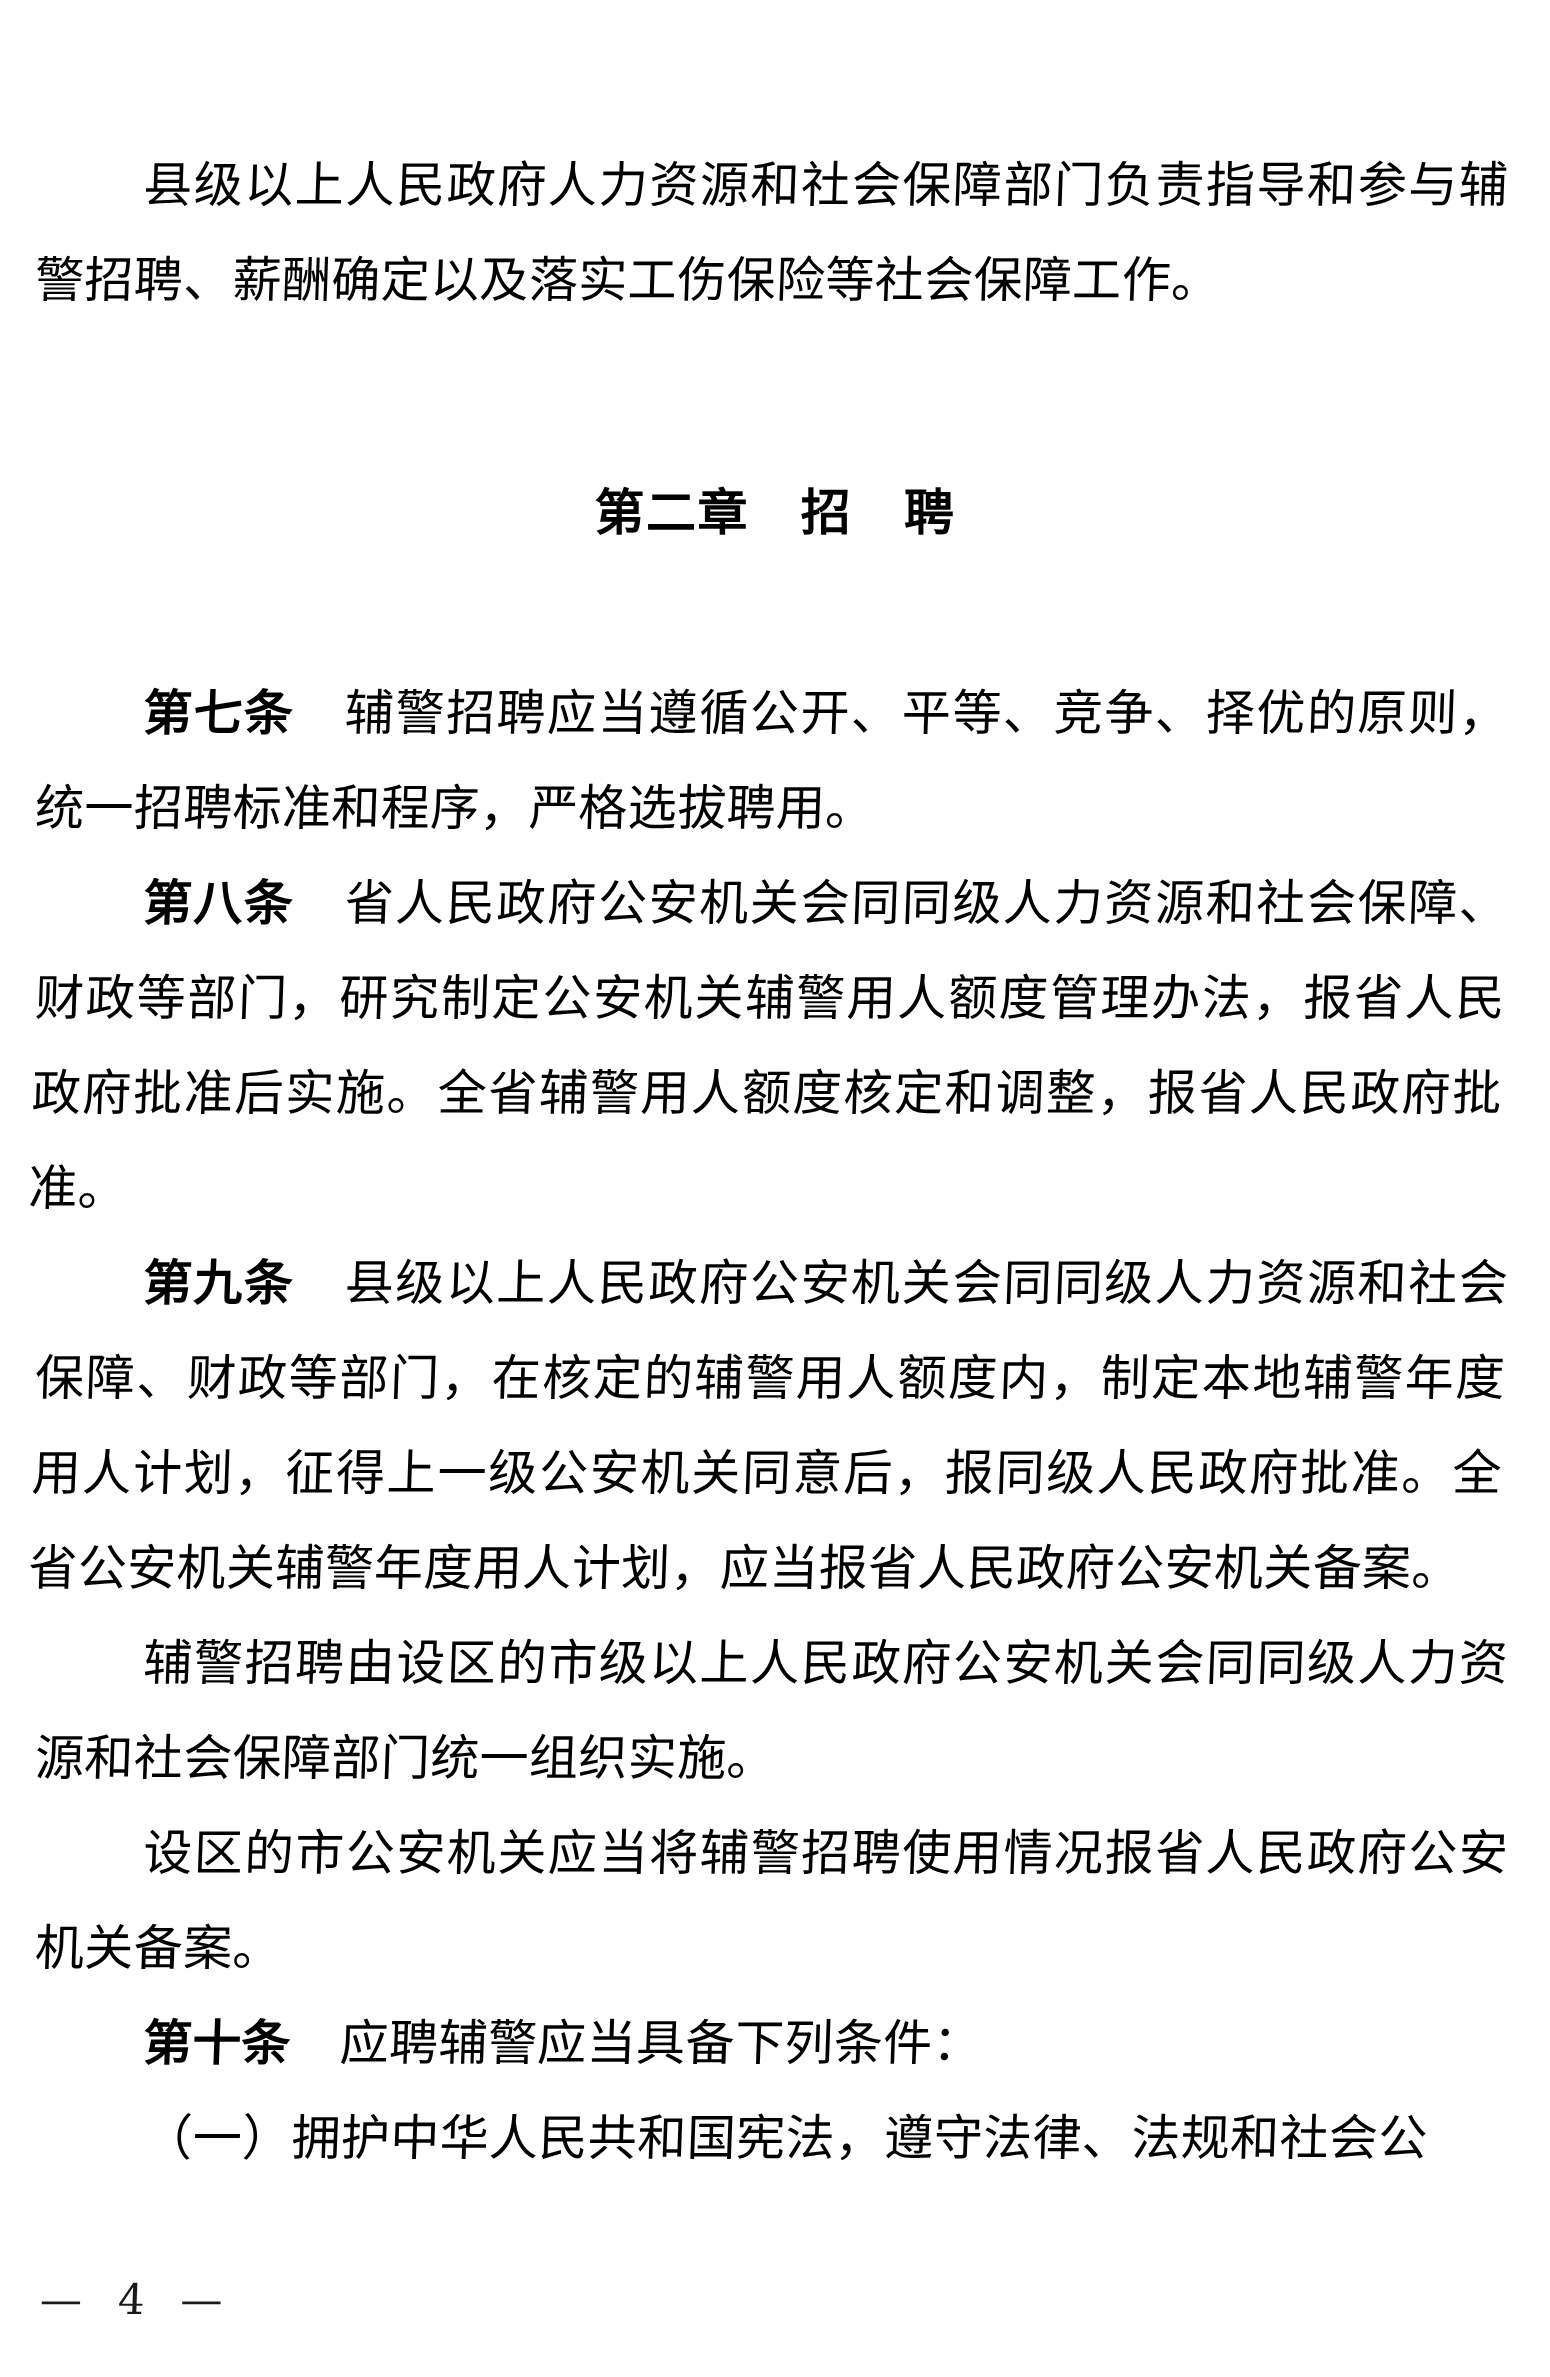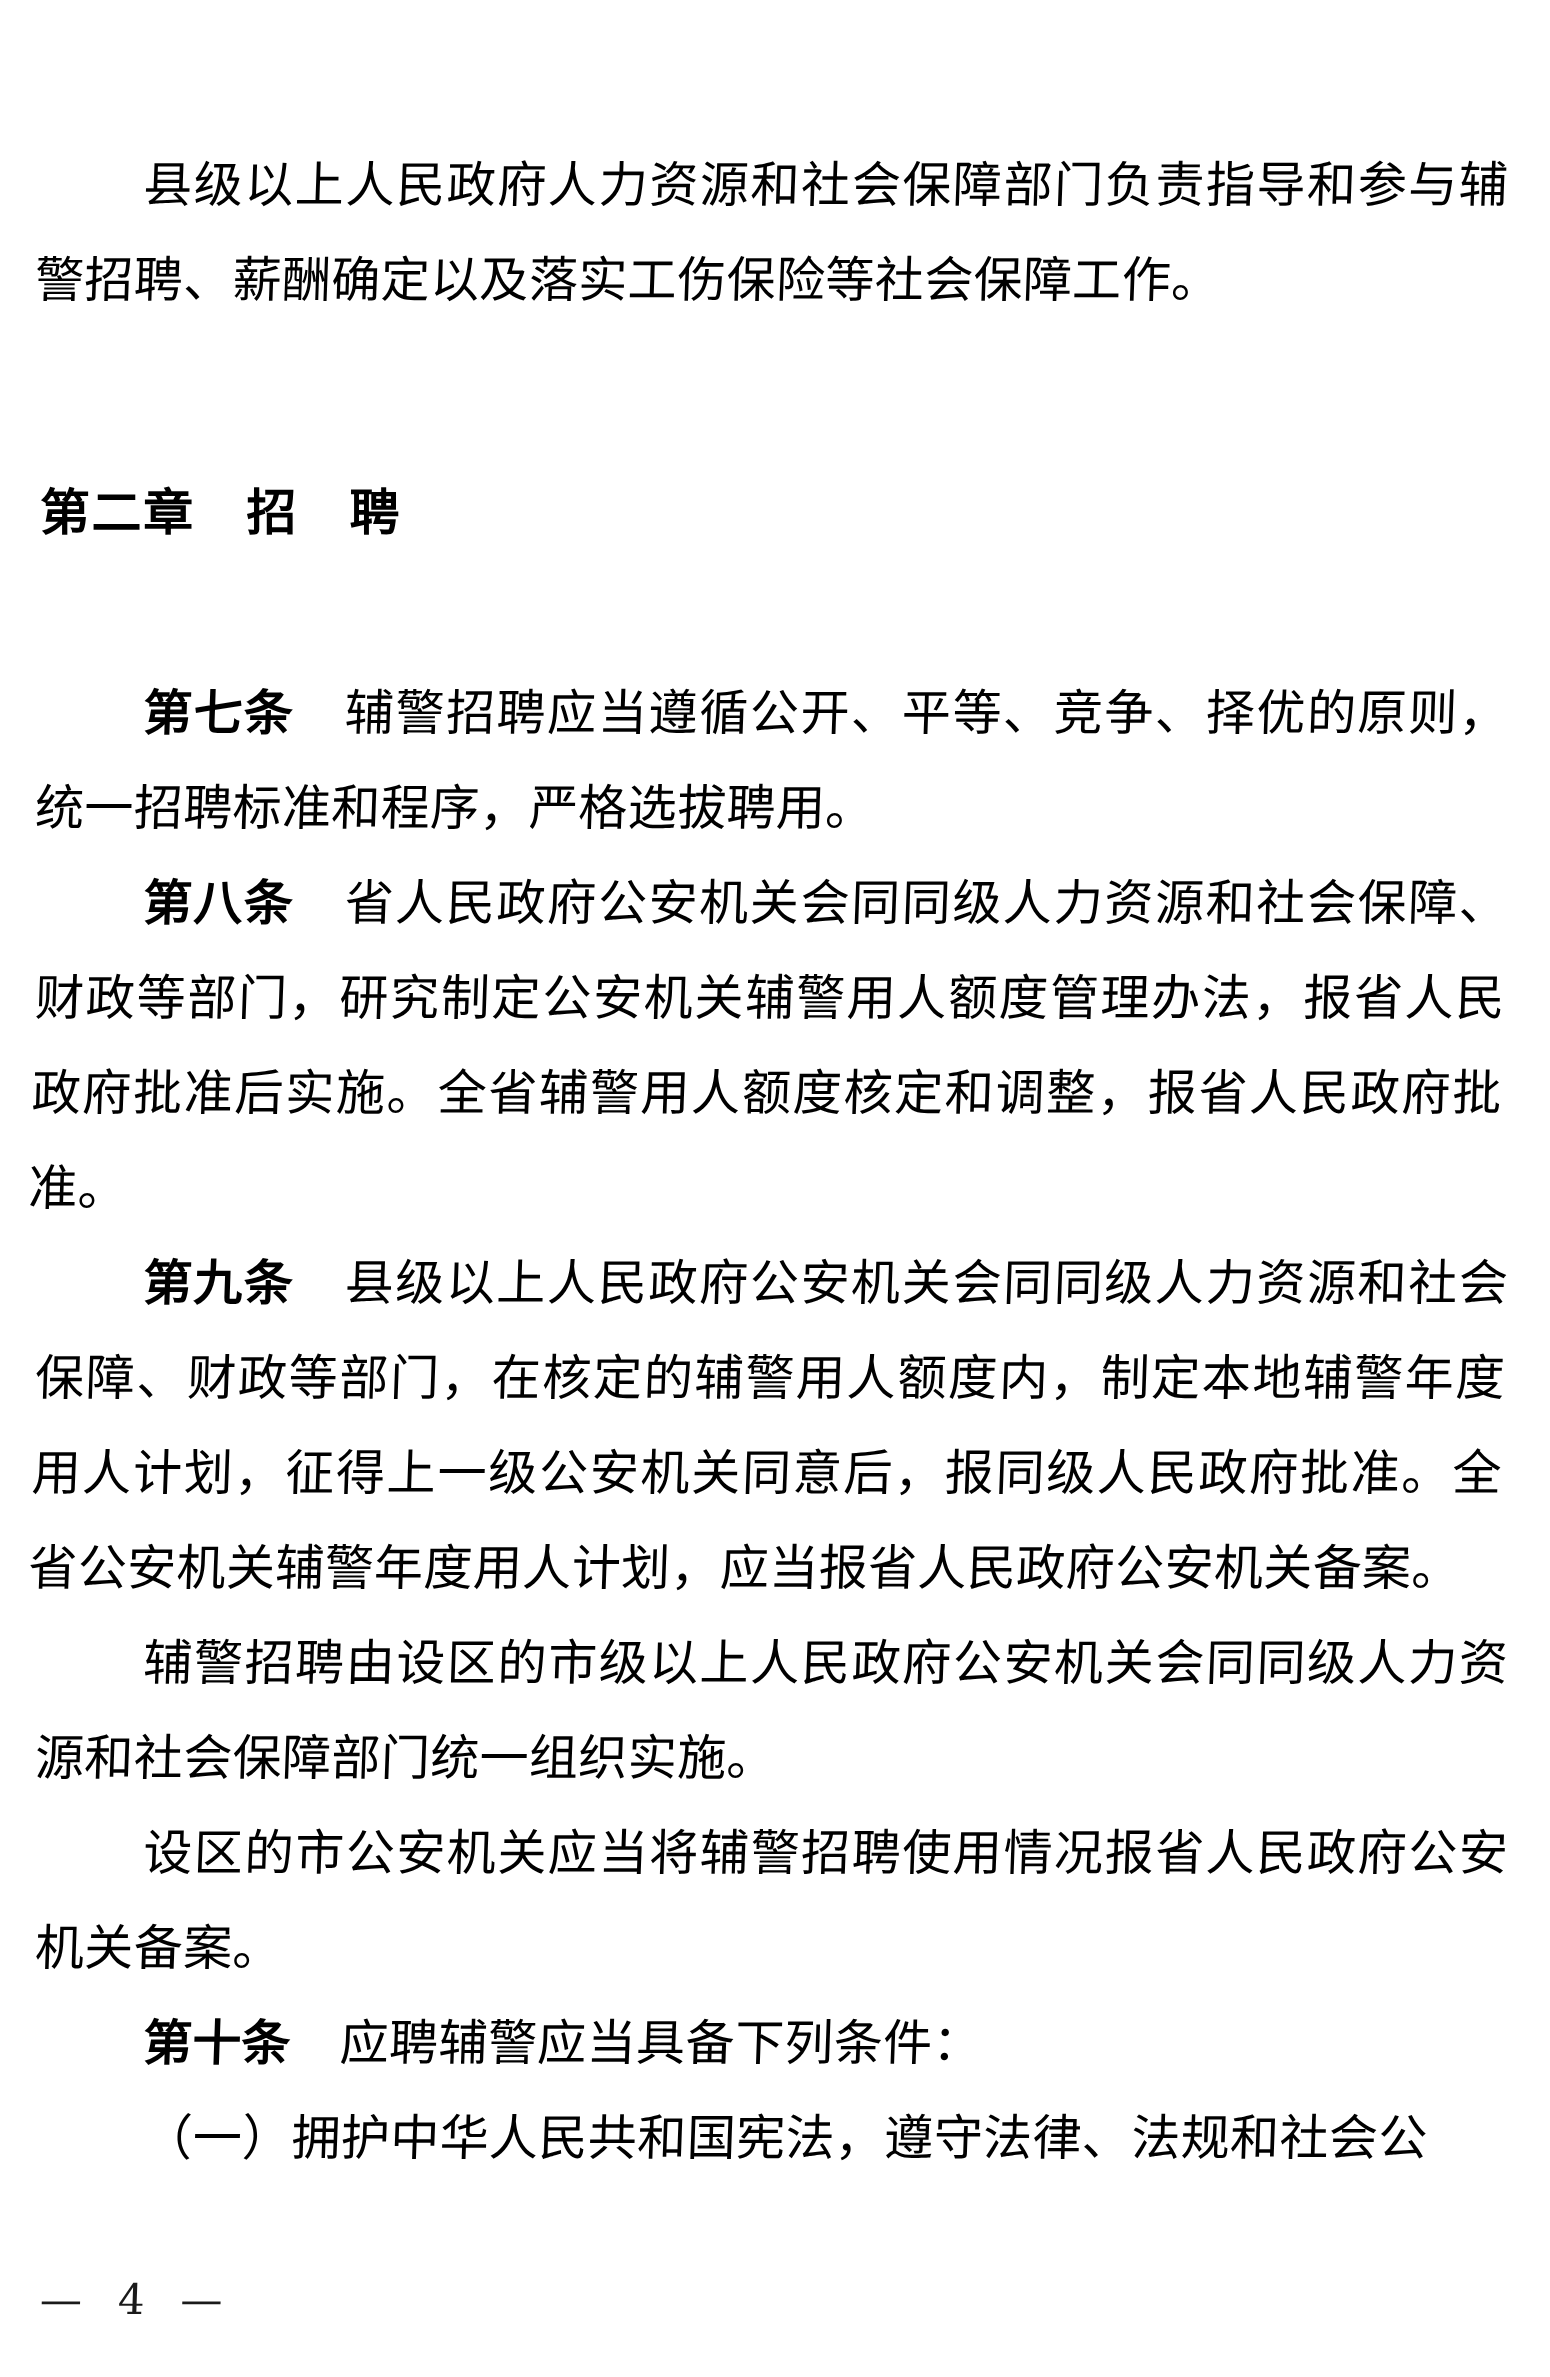--- a/index.html
+++ b/index.html
@@ -46,20 +46,21 @@
   .para.indent {
     text-indent: 105px;
   }
 
   
   .chapter-heading {
     font-family: "DejaVu Sans", "Liberation Sans", sans-serif;
     font-size: 50px;
     font-weight: 700;
     color: #000000;
+    text-align: center;
     letter-spacing: 1.6px;
     margin: 0;
     padding: 0;
     line-height: 95px;
   }
 
   
   .art-label {
     font-family: "DejaVu Sans", "Liberation Sans", sans-serif;
     font-weight: 700;

